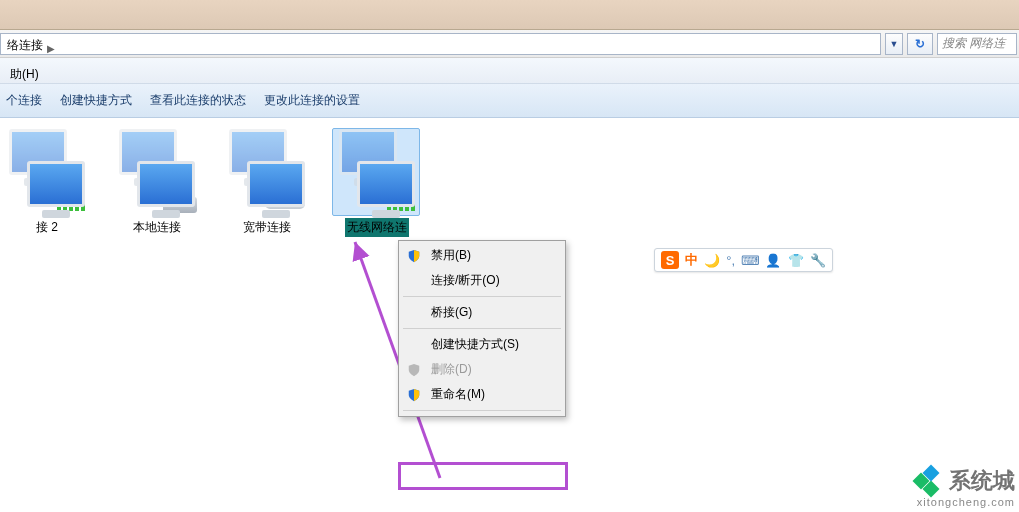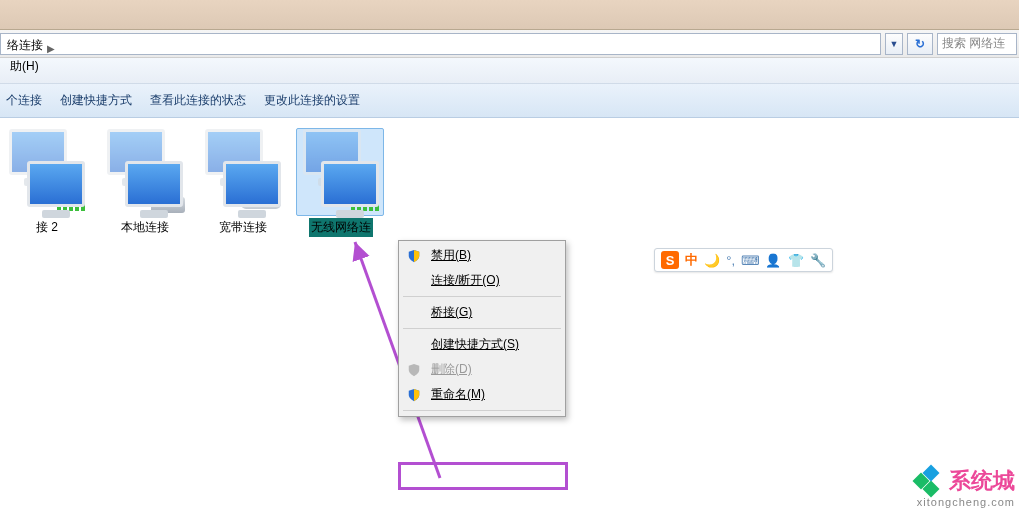--- a/index.html
+++ b/index.html
@@ -6,69 +6,69 @@
   body { width: 1019px; height: 512px; overflow: hidden; background: #fff; position: relative; }
 
   .titlebar { height: 30px; background: linear-gradient(#e8d4c0,#ddc9b5); border-bottom: 1px solid #b8a890; }
 
   .addrbar { height: 28px; background: linear-gradient(#f6f6f6,#eaeaea); display:flex; align-items:center; border-bottom:1px solid #cfcfcf; }
   .addrbox { flex:1; height:22px; margin:0 4px 0 0; background:#fff; border:1px solid #a8b5c8; display:flex; align-items:flex-end; padding:0 6px; font-size:12px; }
   .addrbox .crumb { color:#000; }
   .addrbox .arrow { margin:0 4px; font-size:10px; color:#666; }
   .addr-dd { width:18px; height:22px; border:1px solid #a8b5c8; background:linear-gradient(#fdfdfd,#e8eef6); display:flex; align-items:center; justify-content:center; font-size:9px; color:#2a4d8f; }
   .refresh { width:26px; height:22px; border:1px solid #a8b5c8; background:linear-gradient(#fdfdfd,#e8eef6); margin:0 4px; display:flex; align-items:center; justify-content:center; color:#2a6fd4; font-size:12px; font-weight:bold; }
-  .searchbox { width:80px; height:22px; border:1px solid #a8b5c8; background:#fff; font-size:12px; color:#888; padding:0 4px; display:flex; align-items:center; margin-right:2px; overflow:hidden; white-space:nowrap; }
-
-  .menubar { height:26px; background:linear-gradient(#f4f8fd,#e8eef6); border-bottom:1px solid #d0dbe8; display:flex; align-items:flex-start; font-size:12px; padding-left:4px; }
+  .searchbox { width:80px; height:22px; border:1px solid #a8b5c8; background:#fff; font-size:12px; color:#888; font-style:italic; padding:0 4px; display:flex; align-items:center; margin-right:2px; overflow:hidden; white-space:nowrap; }
+
+  .menubar { height:26px; background:linear-gradient(#f4f8fd,#e8eef6); border-bottom:1px solid #d0dbe8; display:flex; align-items:flex-end; font-size:12px; padding-left:4px; }
   .menubar span { padding:0 6px; }
 
   .toolbar { height:34px; background:linear-gradient(#eaf2fb,#d7e6f5); border-bottom:1px solid #b9cde3; display:flex; align-items:center; font-size:12px; padding-left:6px; gap:18px; color:#1a3d6b; }
 
   .content { position:relative; background:#fff; height:394px; padding:10px 0 0 0; }
-  .icons { display:flex; gap:8px; padding-left:2px; }
+  .icons { display:flex; gap:20px; padding-left:2px; }
   .nitem { width:90px; text-align:center; font-size:12px; cursor:default; }
   .nitem.selected .thumb { background:#cfe6fb; border:1px solid #7db7e8; }
   .nitem.selected .lbl { background:#0f766e; }
   .thumb { width:88px; height:88px; display:flex; align-items:flex-end; justify-content:center; position:relative; border:1px solid transparent; border-radius:2px; }
   .lbl { display:inline-block; padding:1px 2px; margin-top:2px; }
 
   .monitor { width:58px; height:46px; background:linear-gradient(#5aa8f0,#2a6fd4); border:3px solid #e2e6eb; border-radius:3px; position:relative; margin-bottom:16px; }
   .monitor::after { content:""; position:absolute; bottom:-14px; left:50%; transform:translateX(-50%); width:28px; height:8px; background:#cfd6dd; border-radius:2px; }
   .double .monitor.back { position:absolute; left:6px; top:0; opacity:.55; z-index:0; }
   .double .monitor.front { position:relative; left:10px; top:8px; z-index:1; }
   .bars { position:absolute; right:4px; bottom:4px; display:flex; gap:2px; align-items:flex-end; }
   .bars i { width:4px; background:#3cbf3c; display:block; }
   .bars i:nth-child(1){height:5px} .bars i:nth-child(2){height:8px} .bars i:nth-child(3){height:11px} .bars i:nth-child(4){height:14px} .bars i:nth-child(5){height:17px}
   .redx { position:absolute; bottom:2px; left:30px; color:#d40000; font-size:26px; font-weight:bold; }
   .cable { position:absolute; right:2px; bottom:2px; width:34px; height:16px; background:linear-gradient(#d8dde2,#a8b0ba); border-radius:3px; }
   .modem { position:absolute; right:4px; bottom:6px; width:40px; height:10px; background:linear-gradient(#eef1f4,#c3cad2); border-radius:5px; }
 
   .context { position:absolute; left:398px; top:122px; width:168px; background:#f0f0f0; border:1px solid #a0a0a0; box-shadow:2px 3px 6px rgba(0,0,0,.25); font-size:12px; padding:2px; }
-  .context .mi { display:flex; align-items:center; padding:4px 8px 4px 30px; position:relative; white-space:nowrap;text-decoration:underline; }
+  .context .mi { display:flex; align-items:center; padding:4px 8px 4px 30px; position:relative; white-space:nowrap; }
   .context .mi.bold { font-weight:bold; }
   .context .mi.dis { color:#9a9a9a; }
   .context hr { border:none; border-top:1px solid #d0d0d0; margin:3px 2px; }
   .shield { position:absolute; left:6px; width:14px; height:14px; }
   .shield svg { width:14px; height:14px; }
   .highlight { border:3px solid #b34fd1; position:absolute; left:398px; top:344px; width:170px; height:28px; pointer-events:none; }
   .arrowline { position:absolute; left:250px; top:120px; width:200px; height:260px; pointer-events:none; }
 
   .ime { position:absolute; left:654px; top:130px; height:24px; background:#fff; border:1px solid #ccd4dc; border-radius:3px; display:flex; align-items:center; padding:0 6px; gap:6px; font-size:13px; box-shadow:0 1px 2px rgba(0,0,0,.1); }
   .ime .s { width:18px; height:18px; background:#ff6a00; color:#fff; font-weight:bold; border-radius:3px; display:flex; align-items:center; justify-content:center; font-size:13px; }
   .ime .cn { color:#ff6a00; font-weight:bold; }
   .ime .ic { color:#5a88b8; }
 
   .watermark { position:absolute; right:4px; bottom:4px; text-align:right; }
   .watermark .logo { display:flex; align-items:center; justify-content:flex-end; gap:6px; }
   .watermark .diamond { width:28px; height:28px; display:inline-block; position:relative; }
   .watermark .diamond::before, .watermark .diamond::after { content:""; position:absolute; width:12px; height:12px; background:#18a0e0; transform:rotate(45deg); }
   .watermark .diamond::before { left:0; top:8px; background:#1abc66; }
   .watermark .diamond::after { left:10px; top:0; }
   .watermark .diamond i { position:absolute; width:12px; height:12px; background:#1abc66; transform:rotate(45deg); left:10px; top:16px; }
-  .watermark .txt { font-size:22px; font-weight:bold; color:#ec4899; }
+  .watermark .txt { font-size:22px; font-weight:bold; color:#737373; }
   .watermark .url { font-size:11px; color:#888; letter-spacing:1px; }
 </style>
 </head>
 <body>
 
 <div class="titlebar"></div>
 
 <div class="addrbar">
   <div class="addrbox">
     <span class="crumb">络连接</span>

